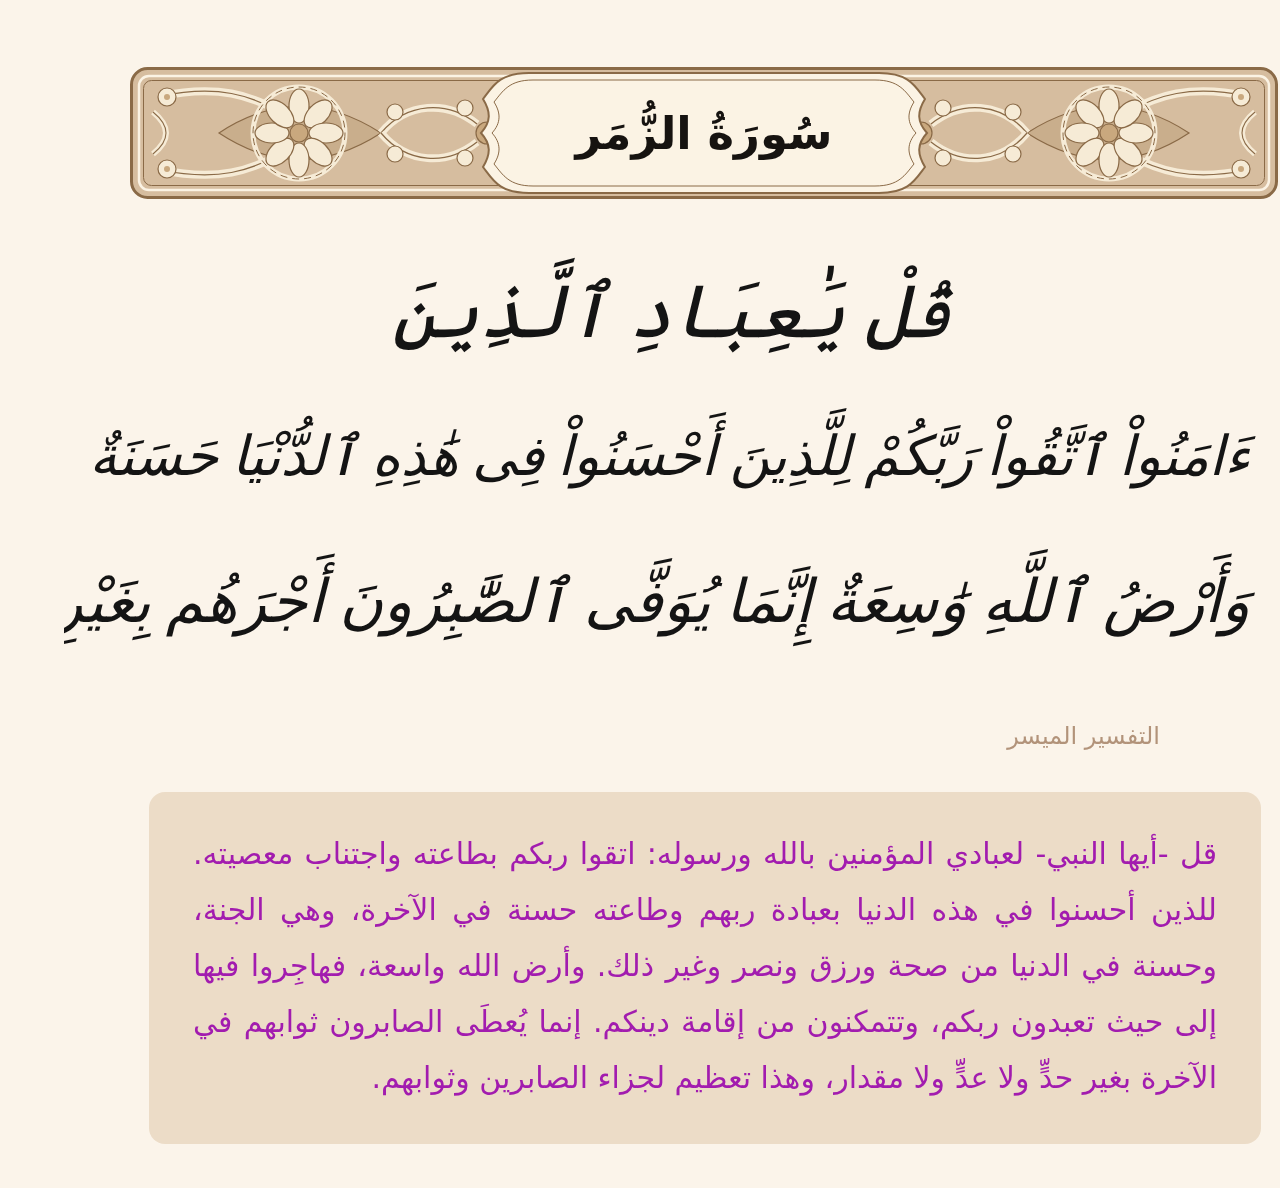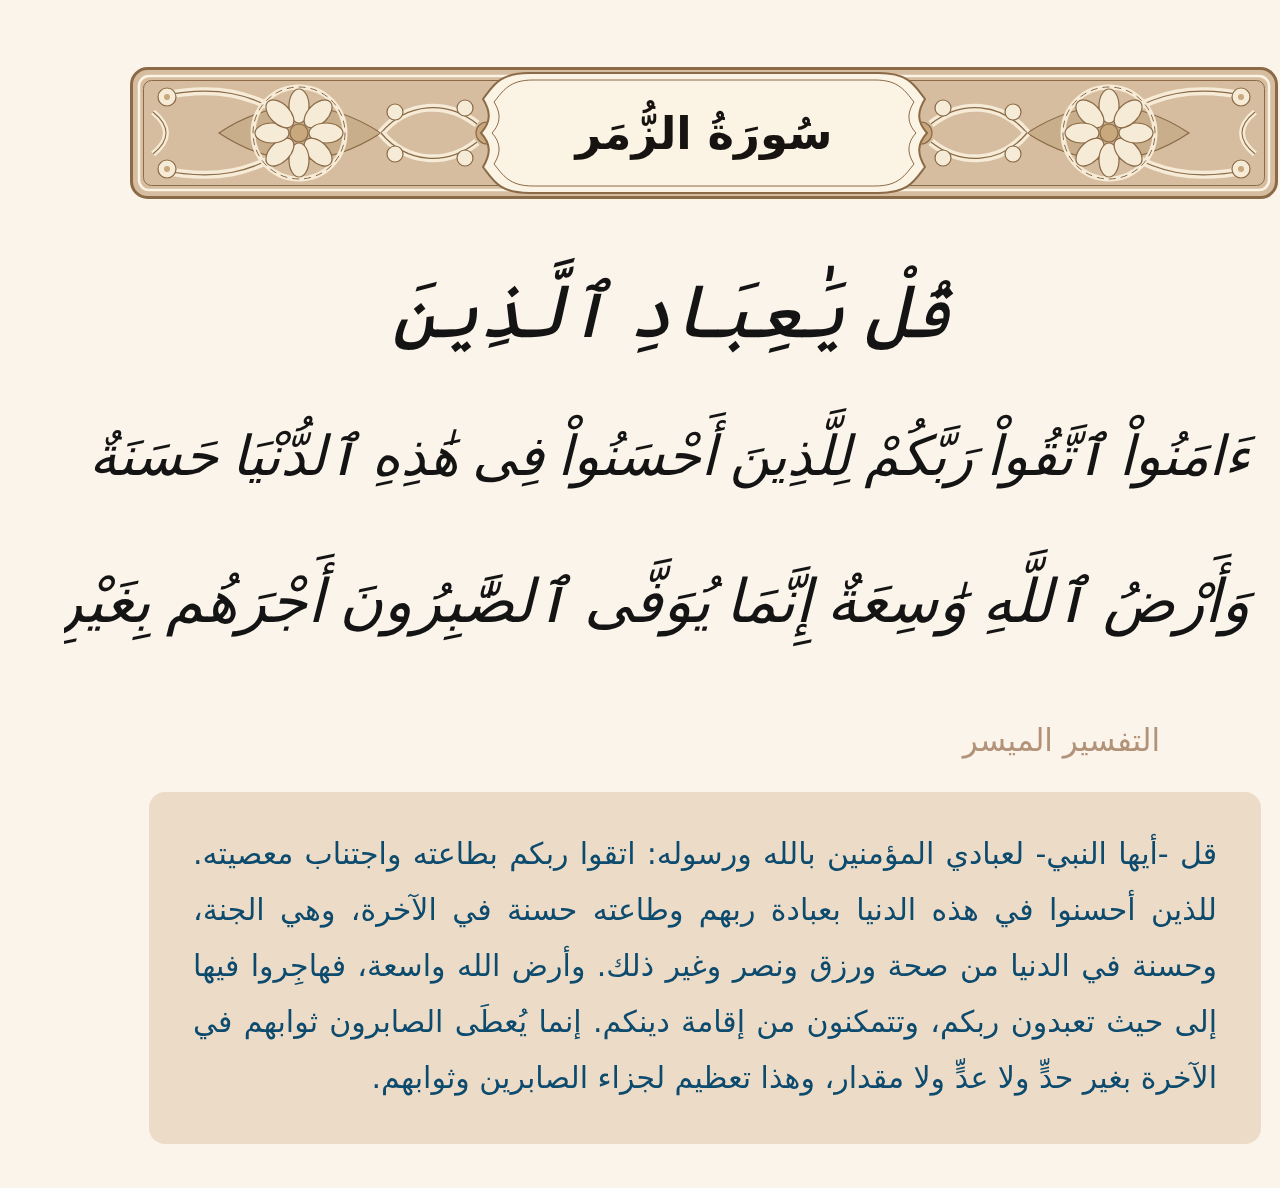--- a/index.html
+++ b/index.html
@@ -32,30 +32,30 @@
     text-align:center;color:#141414;
   }
   .vline{white-space:nowrap;word-spacing:-4px;font-style:italic;}
   .vline1{font-size:74px;line-height:150px;}
   .vline2{font-size:55px;line-height:140px;text-align:right;}
   .vline3{font-size:60px;line-height:150px;}
 
   
   .tafsir-label{
     position:absolute;top:722px;right:120px;
-    font-size:31px;color:#B2937A;
+    font-size:24px;color:#B2937A;
   }
   .tafsir-box{
     position:absolute;top:792px;left:85px;width:1112px;
     box-sizing:border-box;
     background:#ECDCC7;border-radius:16px;
     padding:34px 44px 38px 44px;
   }
   .tafsir-text{
-    font-size:30px;line-height:56px;color:#0c4a6e;
+    font-size:30px;line-height:56px;color:#a21caf;
     text-align:justify;
   }
 </style>
 </head>
 <body>
 
 <div class="page">
 
   <div class="band">
     <svg viewBox="0 0 1150 134" aria-hidden="true">

